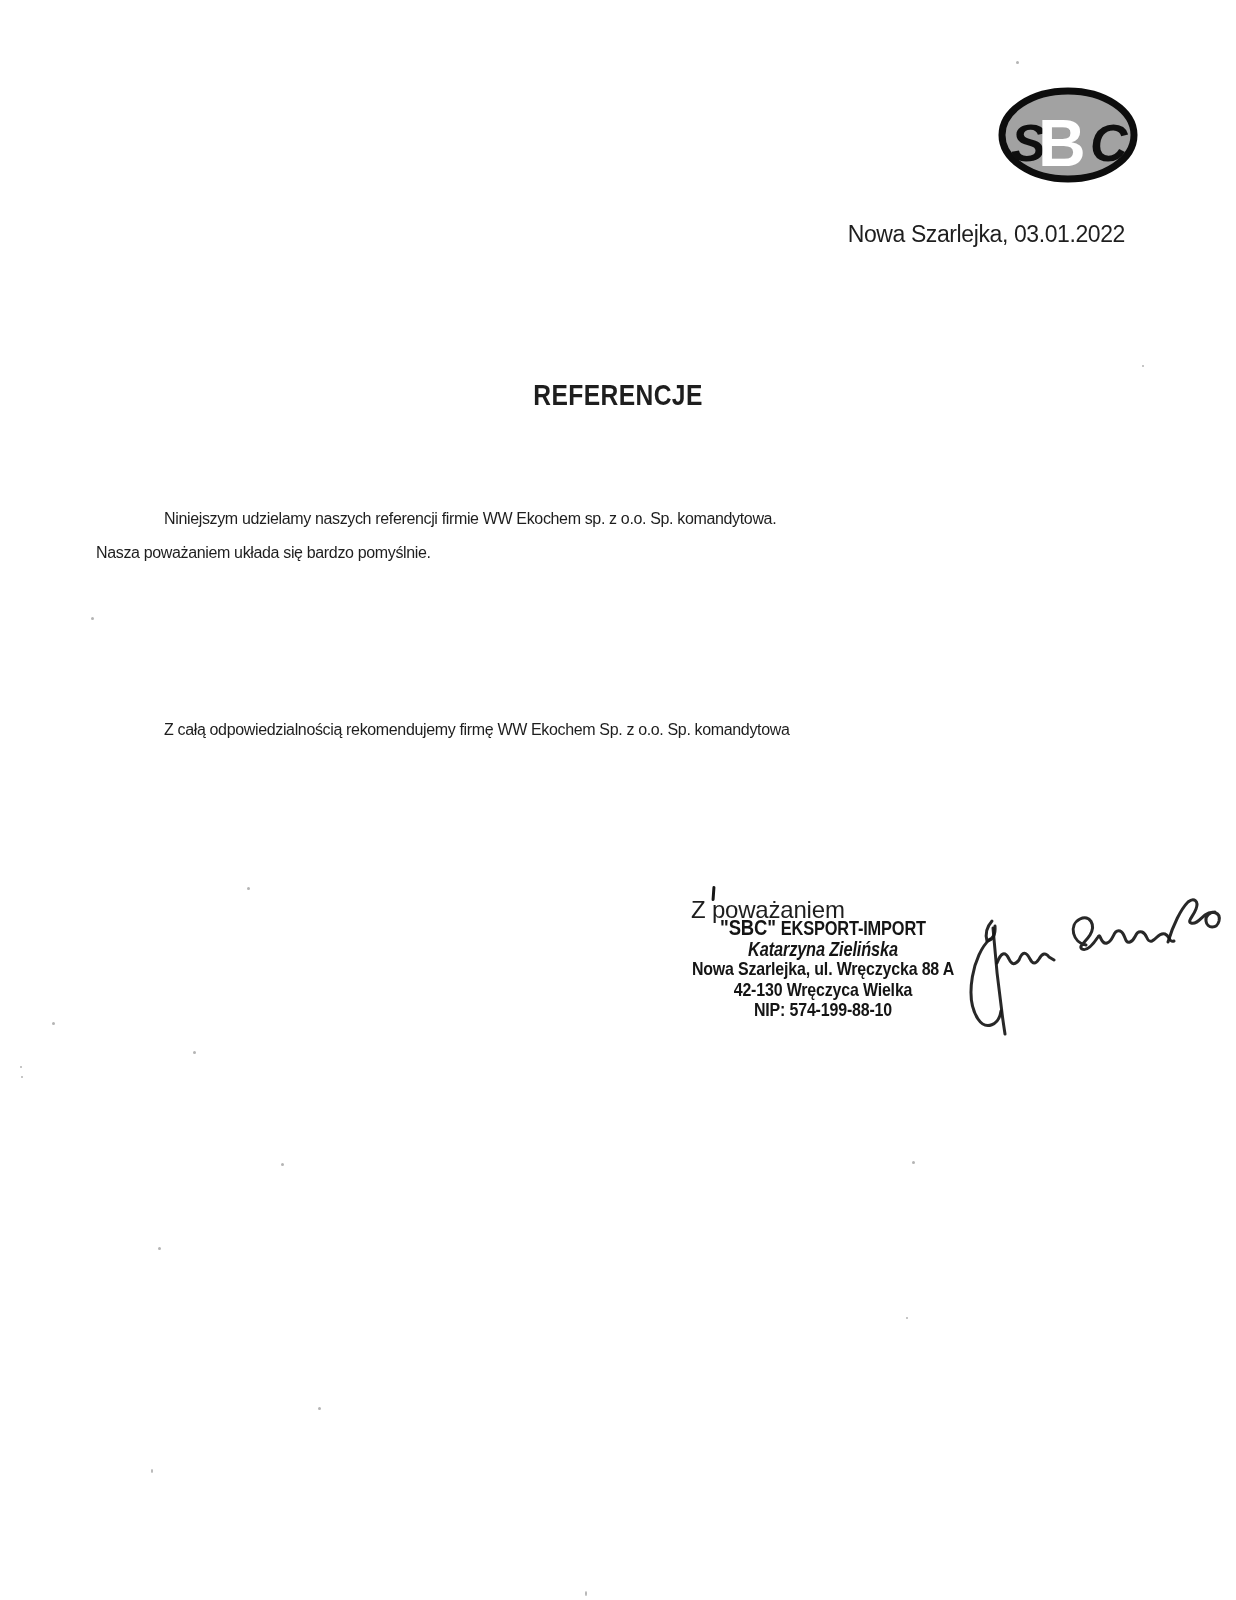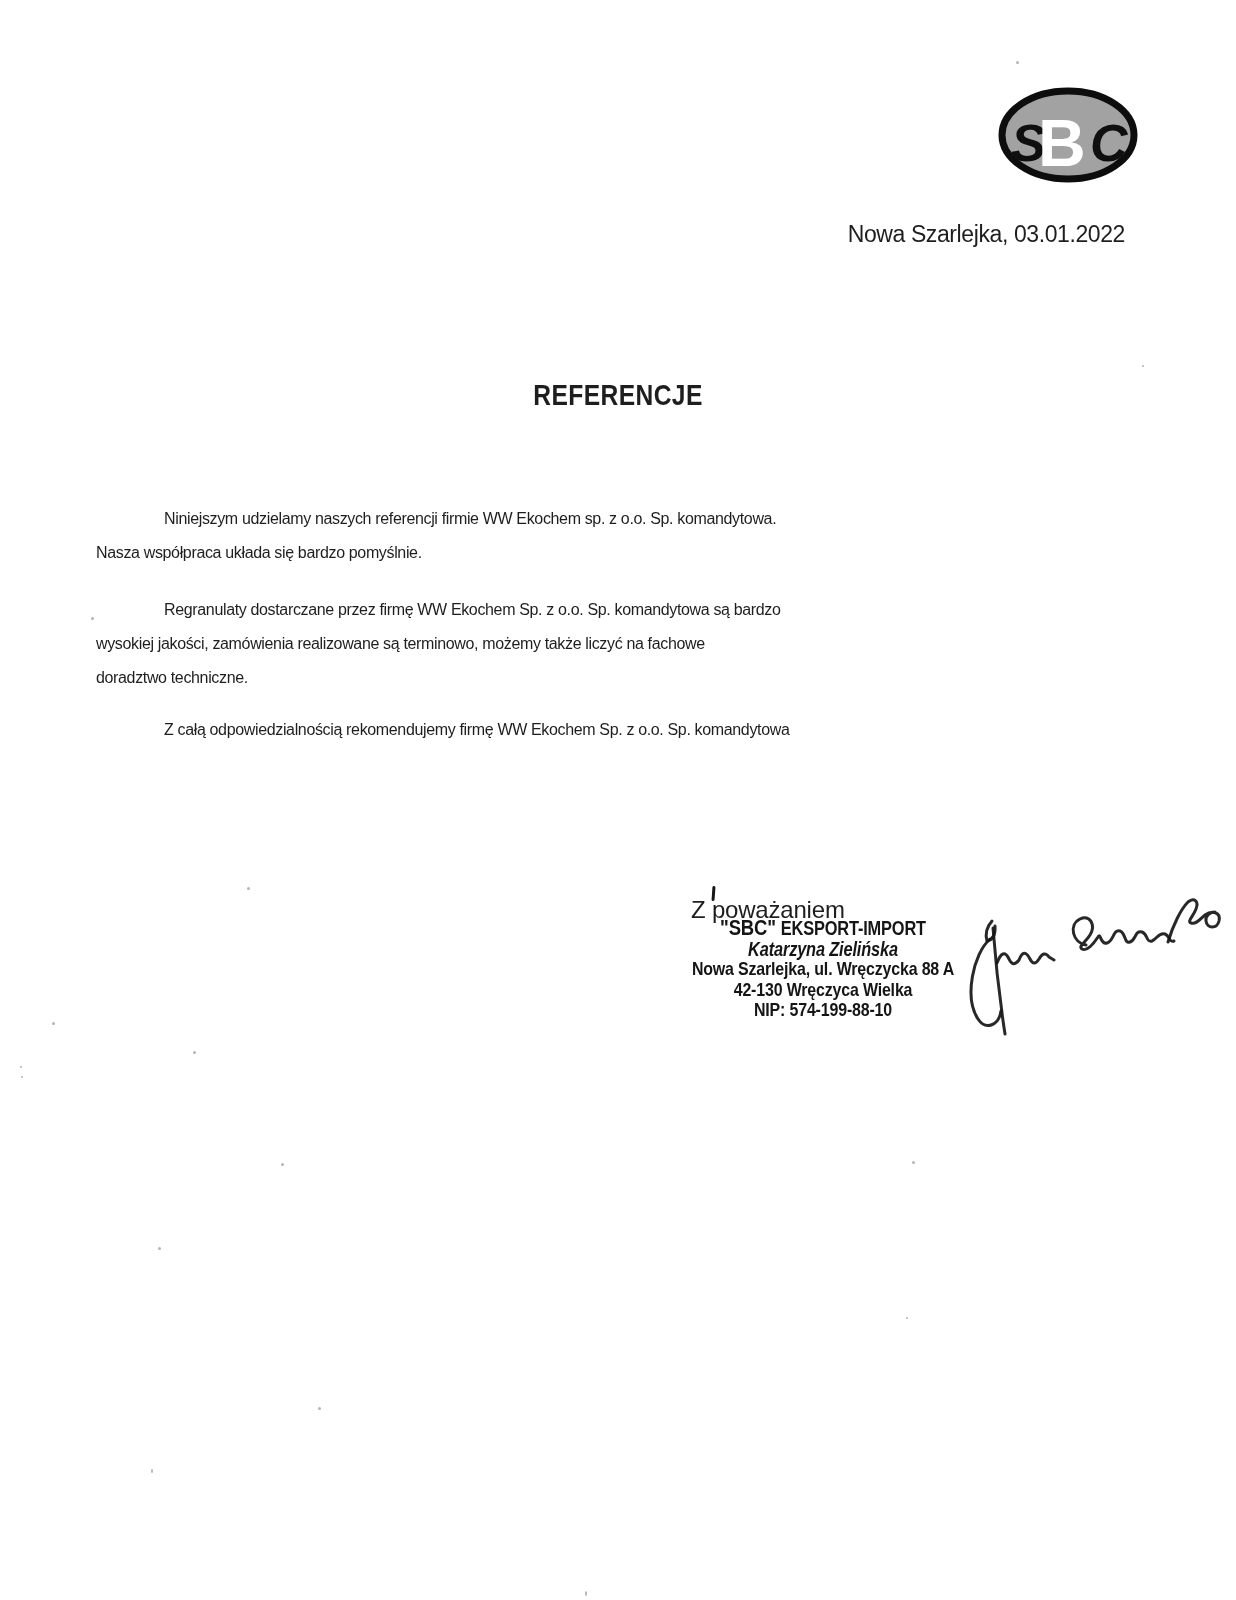--- a/index.html
+++ b/index.html
@@ -76,28 +76,23 @@
       <text x="95" y="75" font-size="52" font-style="italic" fill="#0f0f0f">C</text>
     </svg>
   </div>
 
   <div class="date">Nowa Szarlejka, 03.01.2022</div>
 
   <div class="title">REFERENCJE</div>
 
   <div class="para p1">
     <div class="line indent">Niniejszym udzielamy naszych referencji firmie WW Ekochem sp. z o.o. Sp. komandytowa.</div>
-    <div class="line">Nasza współpraca układa się bardzo pomyślnie.</div>
+    <div class="line">Nasza poważaniem układa się bardzo pomyślnie.</div>
   </div>
 
-  <div class="para p2">
-    <div class="line indent">Regranulaty dostarczane przez firmę WW Ekochem Sp. z o.o. Sp. komandytowa są bardzo</div>
-    <div class="line">wysokiej jakości, zamówienia realizowane są terminowo, możemy także liczyć na fachowe</div>
-    <div class="line">doradztwo techniczne.</div>
-  </div>
 
   <div class="para p3">
     <div class="line indent">Z całą odpowiedzialnością rekomendujemy firmę WW Ekochem Sp. z o.o. Sp. komandytowa</div>
   </div>
 
   <div class="closing">Z poważaniem</div>
 
   <div class="stamp">
     <div class="s-line1"><span class="sbc">"SBC"</span><span>EKSPORT-IMPORT</span></div>
     <div class="s-name">Katarzyna Zielińska</div>

